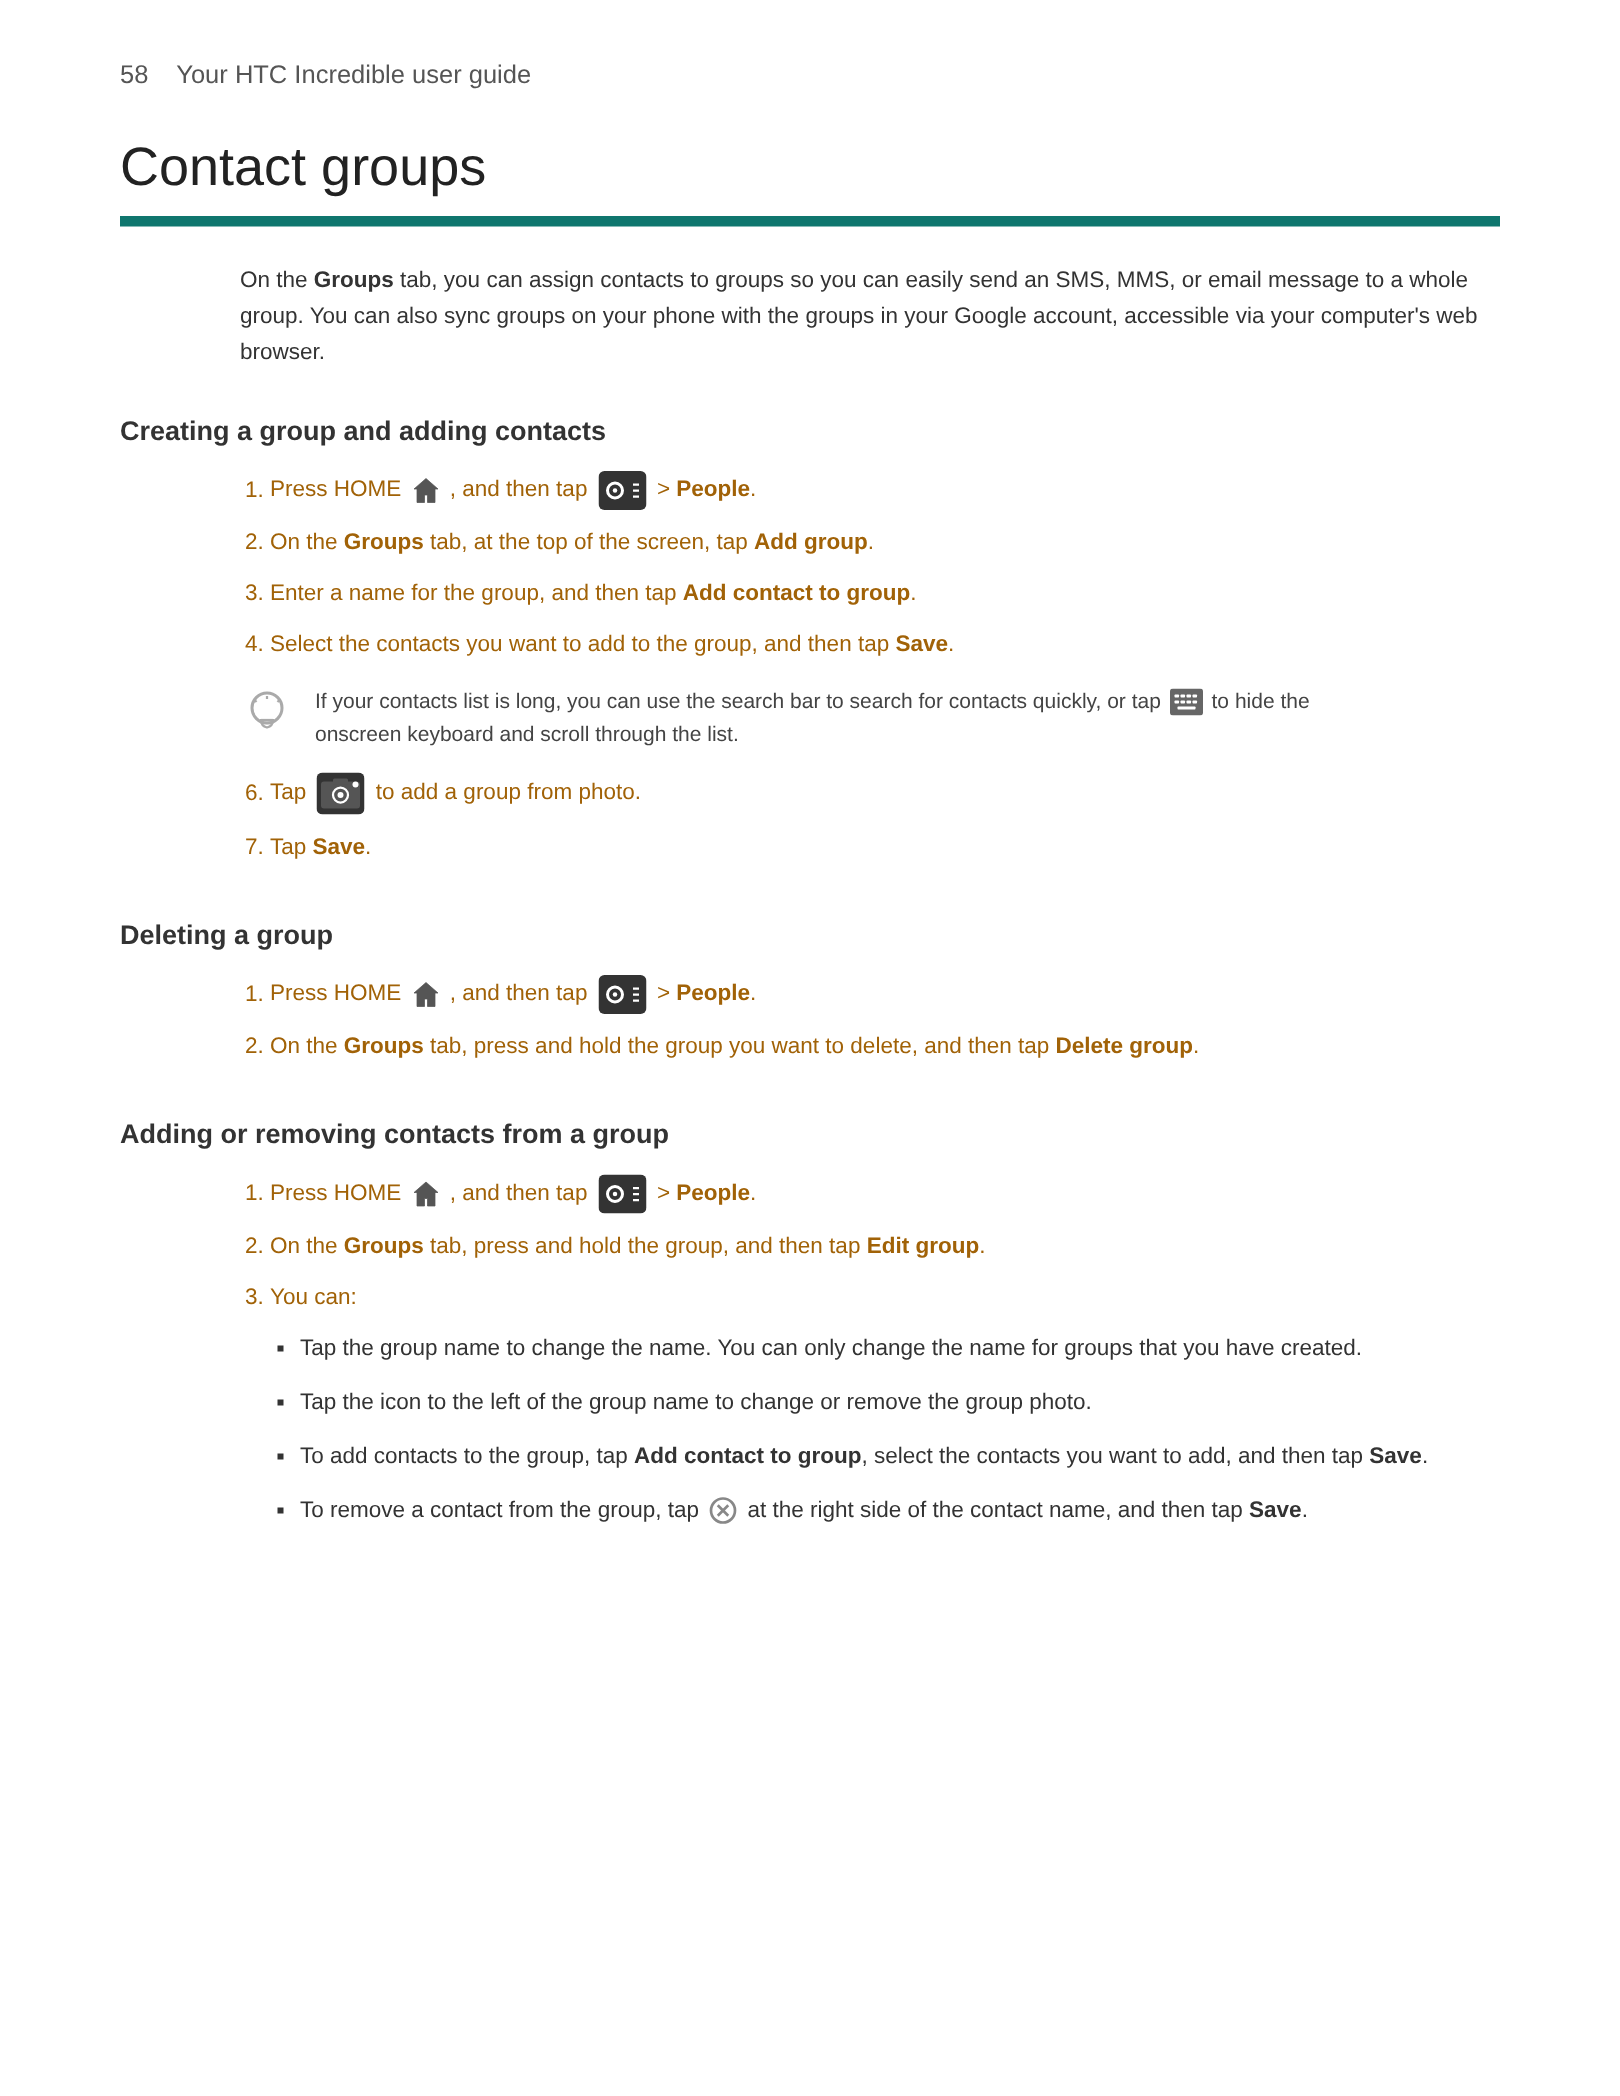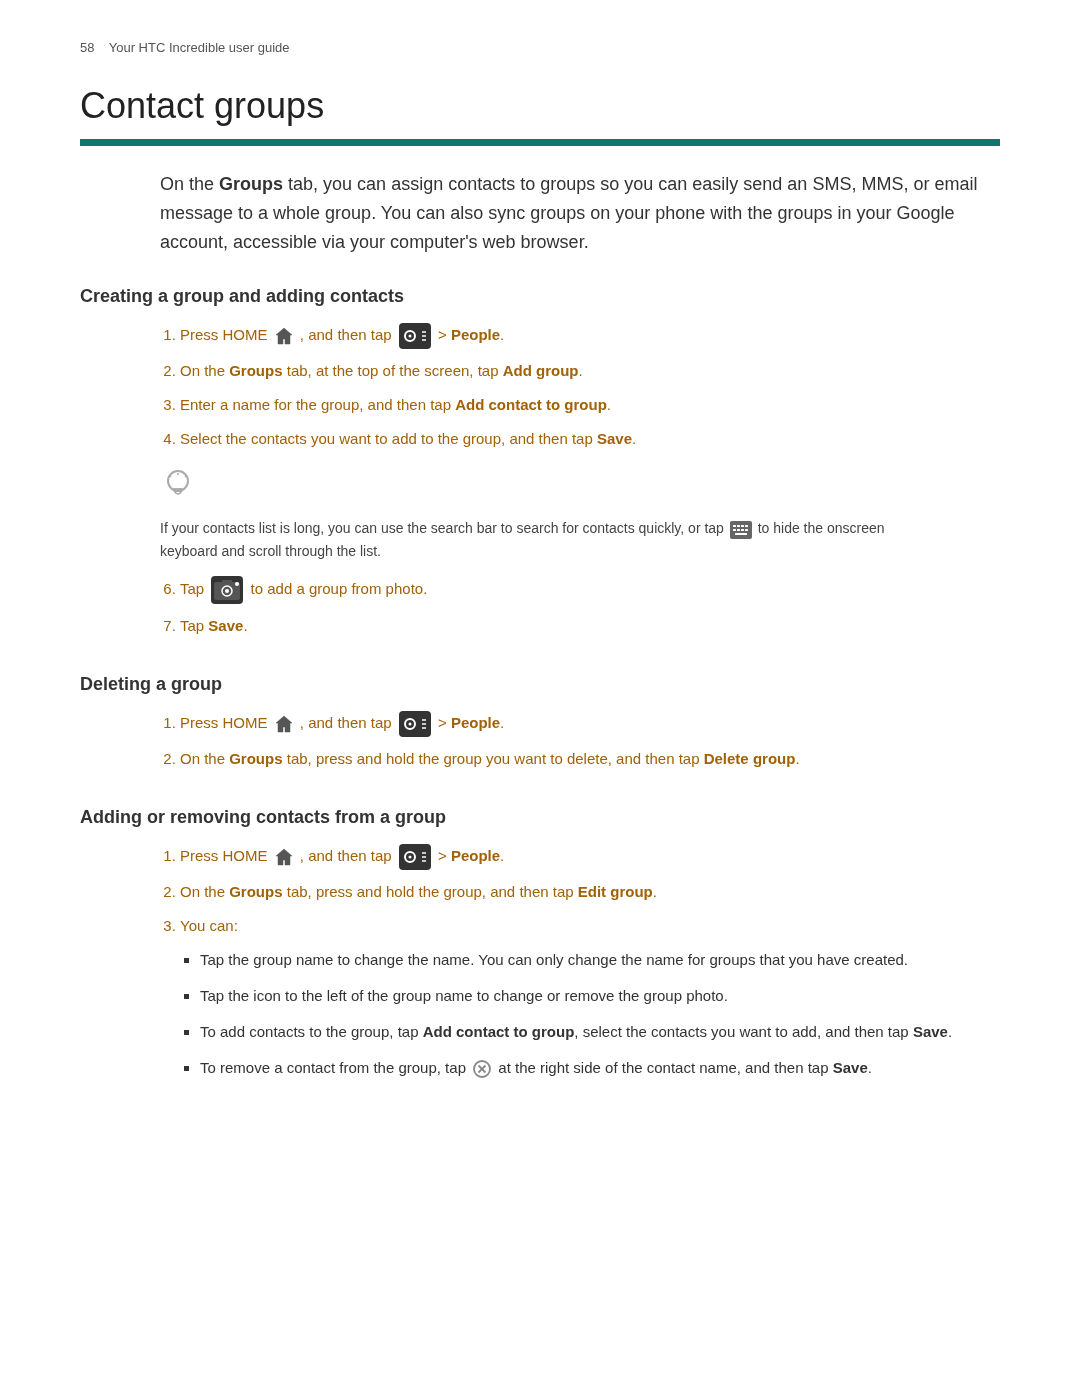--- a/index.html
+++ b/index.html
@@ -12,39 +12,39 @@
       background: #ffffff;
       font-family: Arial, Helvetica, sans-serif;
       font-size: 15px;
       color: #222222;
       width: 1080px;
       min-height: 1397px;
       padding: 40px 80px 60px 80px;
     }
 
     .page-number-line {
-      font-size: 13px;
+      font-size: 17px;
       color: #555;
       margin-bottom: 30px;
     }
 
     h1.page-title {
       font-size: 36px;
       font-weight: 300;
       color: #222;
       border-bottom: 7px solid #0f766e;
       padding-bottom: 12px;
       margin-bottom: 24px;
     }
 
     .intro-text {
       margin-left: 80px;
       margin-bottom: 30px;
       line-height: 1.6;
-      font-size: 18px;
+      font-size: 15px;
       color: #333;
     }
 
     h2.section-title {
       font-size: 18px;
       font-weight: bold;
       color: #333;
       margin-bottom: 16px;
       margin-top: 20px;
     }
@@ -80,21 +80,20 @@
 
     b, strong {
       font-weight: bold;
     }
 
     .tip-box {
       display: flex;
       align-items: flex-start;
       margin: 14px 80px 14px 80px;
       gap: 14px;
-      flex-direction: column;
     }
 
     .tip-icon {
       width: 36px;
       height: 36px;
       flex-shrink: 0;
       margin-top: 2px;
     }
 
     .tip-text {

